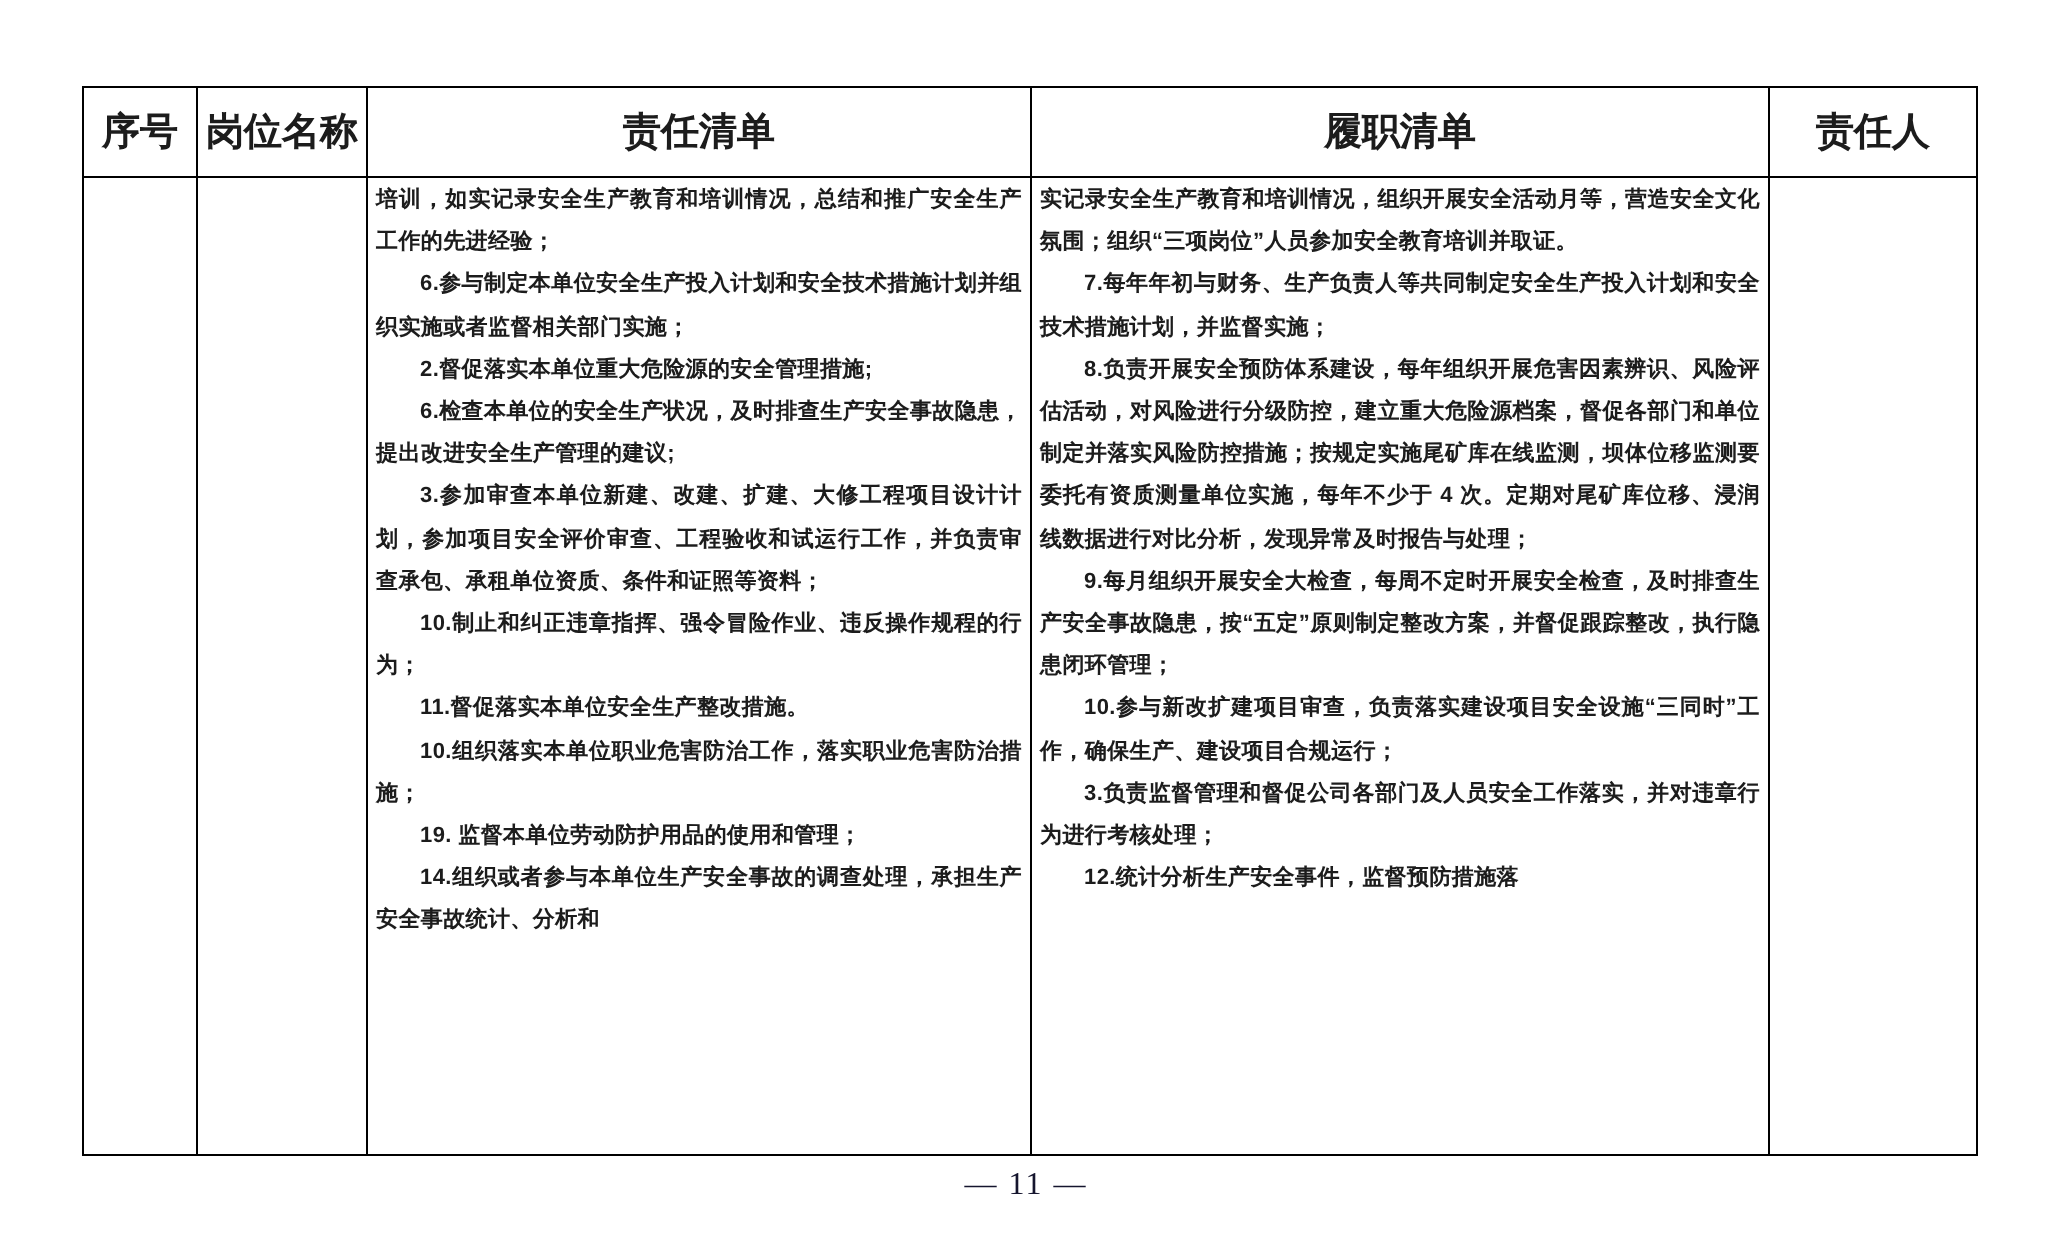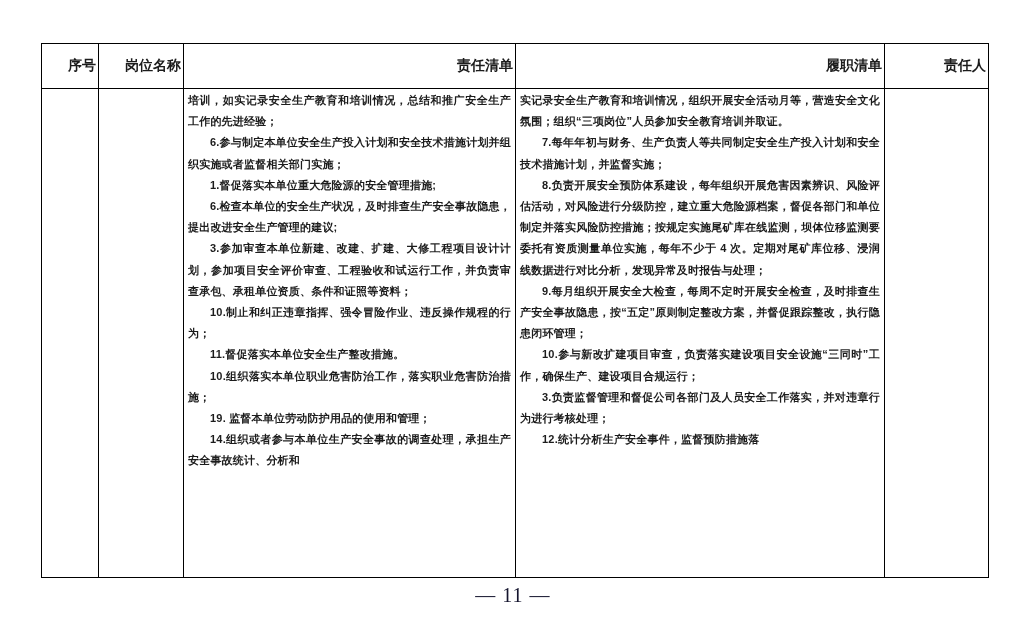--- a/index.html
+++ b/index.html
@@ -23,23 +23,23 @@
     width: 947px;
     height: 535px;
     border-collapse: collapse;
     table-layout: fixed;
   }
   .doc-table th, .doc-table td {
     border: 1.5px solid #000000;
     background: #ffffff;
   }
   .doc-table th {
-    font-size: 14px;
+    font-size: 19px;
     font-weight: 700;
-    text-align: right;
+    text-align: center;
     vertical-align: middle;
     height: 44px;
     padding: 0 2px;
     font-family: Liberation Mono, monospace;
   }
   .doc-table td {
     vertical-align: top;
     padding: 1px 4px 0 4px;
   }
   .para {
@@ -53,21 +53,21 @@
   .para.indent {
     text-indent: 2em;
   }
   .page-footer {
     position: absolute;
     left: 0;
     right: 0;
     top: 584px;
     text-align: center;
     font-family: "Liberation Serif", "DejaVu Serif", serif;
-    font-size: 20px;
+    font-size: 16px;
     color: #15152e;
     letter-spacing: 1px;
   }
 </style>
 </head>
 <body>
 
 <div class="page">
 
   <table class="doc-table">
@@ -87,21 +87,21 @@
         <th>责任人</th>
       </tr>
     </thead>
     <tbody>
       <tr>
         <td></td>
         <td></td>
         <td>
             <p class="para">培训，如实记录安全生产教育和培训情况，总结和推广安全生产工作的先进经验；</p>
             <p class="para indent">6.参与制定本单位安全生产投入计划和安全技术措施计划并组织实施或者监督相关部门实施；</p>
-            <p class="para indent">1.督促落实本单位重大危险源的安全管理措施;</p>
+            <p class="para indent">2.督促落实本单位重大危险源的安全管理措施;</p>
             <p class="para indent">6.检查本单位的安全生产状况，及时排查生产安全事故隐患，提出改进安全生产管理的建议;</p>
             <p class="para indent">3.参加审查本单位新建、改建、扩建、大修工程项目设计计划，参加项目安全评价审查、工程验收和试运行工作，并负责审查承包、承租单位资质、条件和证照等资料；</p>
             <p class="para indent">10.制止和纠正违章指挥、强令冒险作业、违反操作规程的行为；</p>
             <p class="para indent">11.督促落实本单位安全生产整改措施。</p>
             <p class="para indent">10.组织落实本单位职业危害防治工作，落实职业危害防治措施；</p>
             <p class="para indent">19. 监督本单位劳动防护用品的使用和管理；</p>
             <p class="para indent">14.组织或者参与本单位生产安全事故的调查处理，承担生产安全事故统计、分析和</p>
           </td>
         <td>
             <p class="para">实记录安全生产教育和培训情况，组织开展安全活动月等，营造安全文化氛围；组织“三项岗位”人员参加安全教育培训并取证。</p>

